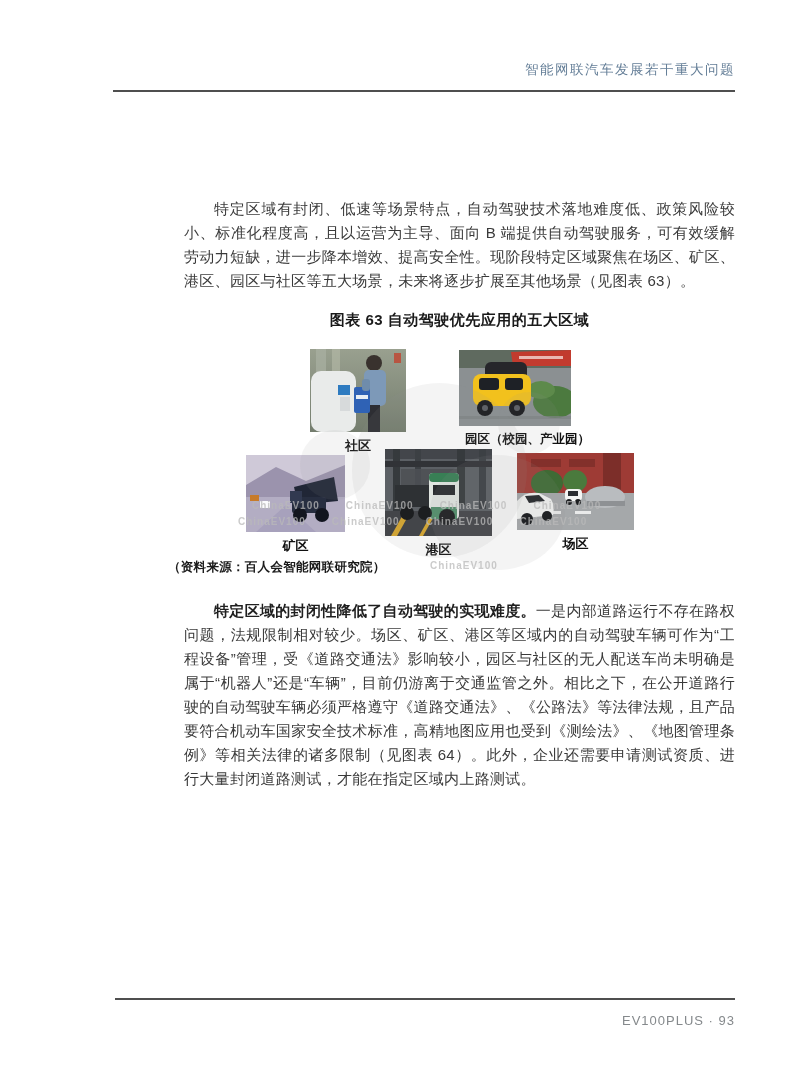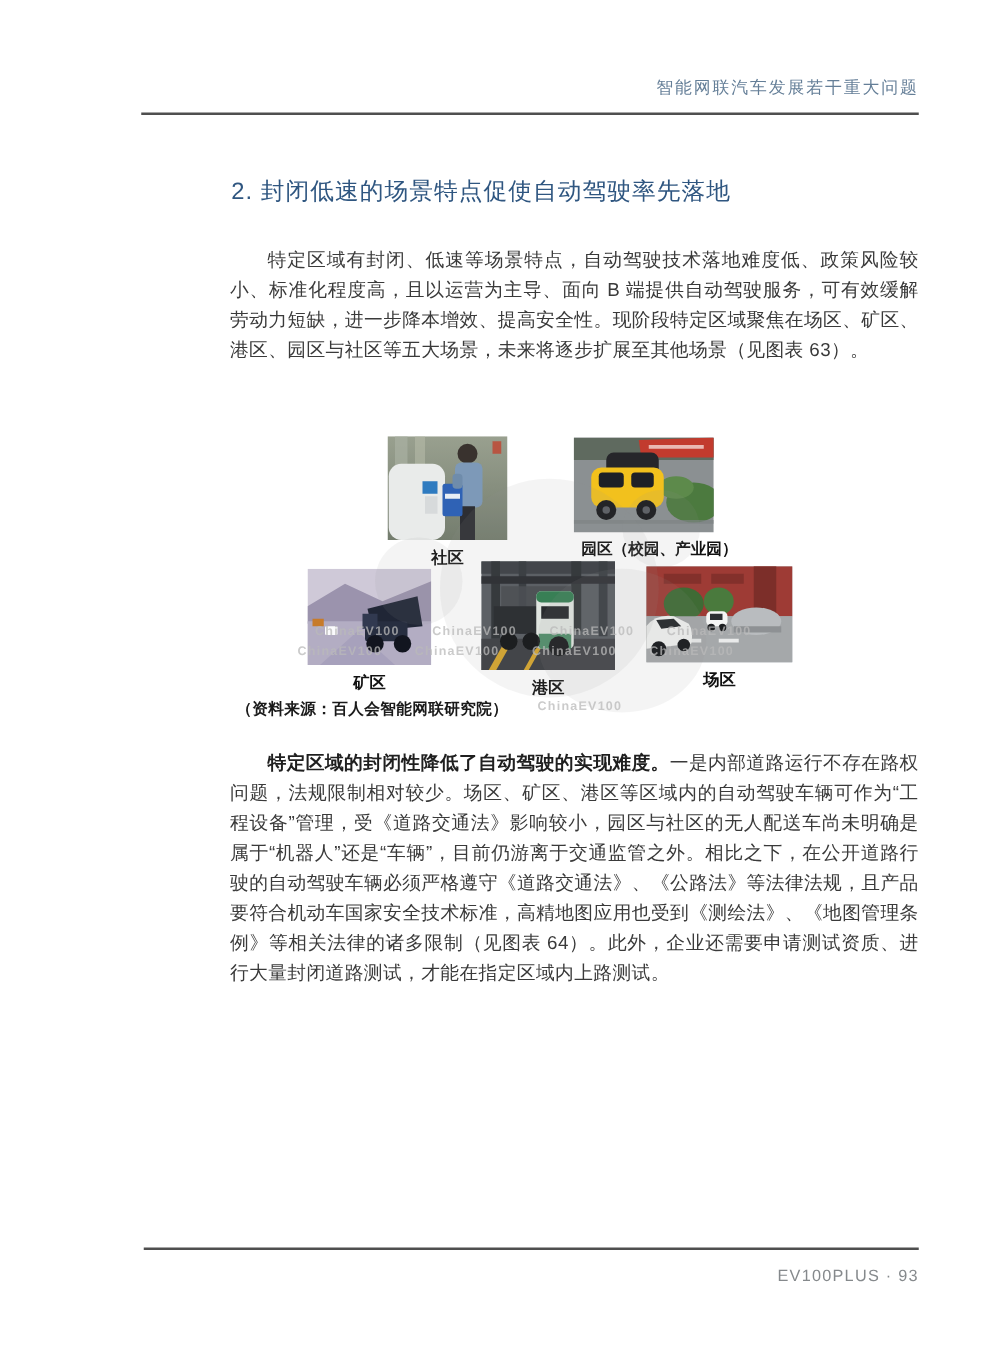--- a/index.html
+++ b/index.html
@@ -40,21 +40,21 @@
   }
   .fig{
     position:absolute;text-align:center;z-index:1;
   }
   .fig svg{display:block;margin:0 auto;}
   .fig-caption{
     font-weight:bold;color:#111;font-size:13px;margin-top:5px;white-space:nowrap;
   }
   .fig-caption.small{font-size:12.5px;text-align:right;}
   .source-note{
-    position:absolute;left:189px;top:559px;
+    position:absolute;left:168px;top:559px;
     font-size:12.5px;font-weight:bold;color:#1a1a1a;letter-spacing:0.3px;
   }
   
   .wm-blob{position:absolute;border-radius:50%;background:rgba(150,150,150,0.10);z-index:2;}
   .wm-blob.b1{left:352px;top:383px;width:175px;height:175px;}
   .wm-blob.b2{left:430px;top:455px;width:135px;height:115px;}
   .wm-blob.b3{left:498px;top:392px;width:62px;height:62px;}
   .wm-blob.b4{left:300px;top:430px;width:70px;height:70px;}
   .wm-row{
     position:absolute;z-index:3;color:rgba(185,185,185,0.75);
@@ -74,24 +74,24 @@
   }
 </style>
 </head>
 <body>
 
 <div class="page">
 
   <div class="header-title">智能网联汽车发展若干重大问题</div>
   <div class="header-rule"></div>
 
-  <h2 class="section-heading" style="margin:0;">2. 封闭低速的场景特点促使自动驾驶率先落地</h2>
 
   <p class="para para1" style="margin:0;">特定区域有封闭、低速等场景特点，自动驾驶技术落地难度低、政策风险较小、标准化程度高，且以运营为主导、面向 B 端提供自动驾驶服务，可有效缓解劳动力短缺，进一步降本增效、提高安全性。现阶段特定区域聚焦在场区、矿区、港区、园区与社区等五大场景，未来将逐步扩展至其他场景（见图表 63）。</p>
 
+  <div class="figure-title">图表 63 自动驾驶优先应用的五大区域</div>
 
   <div class="fig" style="left:310px;top:349px;width:96px;">
     <svg width="96" height="83" viewBox="0 0 96 83">
       <defs>
         <linearGradient id="g1" x1="0" y1="0" x2="0" y2="1">
           <stop offset="0" stop-color="#99a08f"></stop>
             <stop offset="1" stop-color="#747d6e"></stop>
         </linearGradient>
       </defs>
       <rect width="96" height="83" fill="url(#g1)"></rect>

